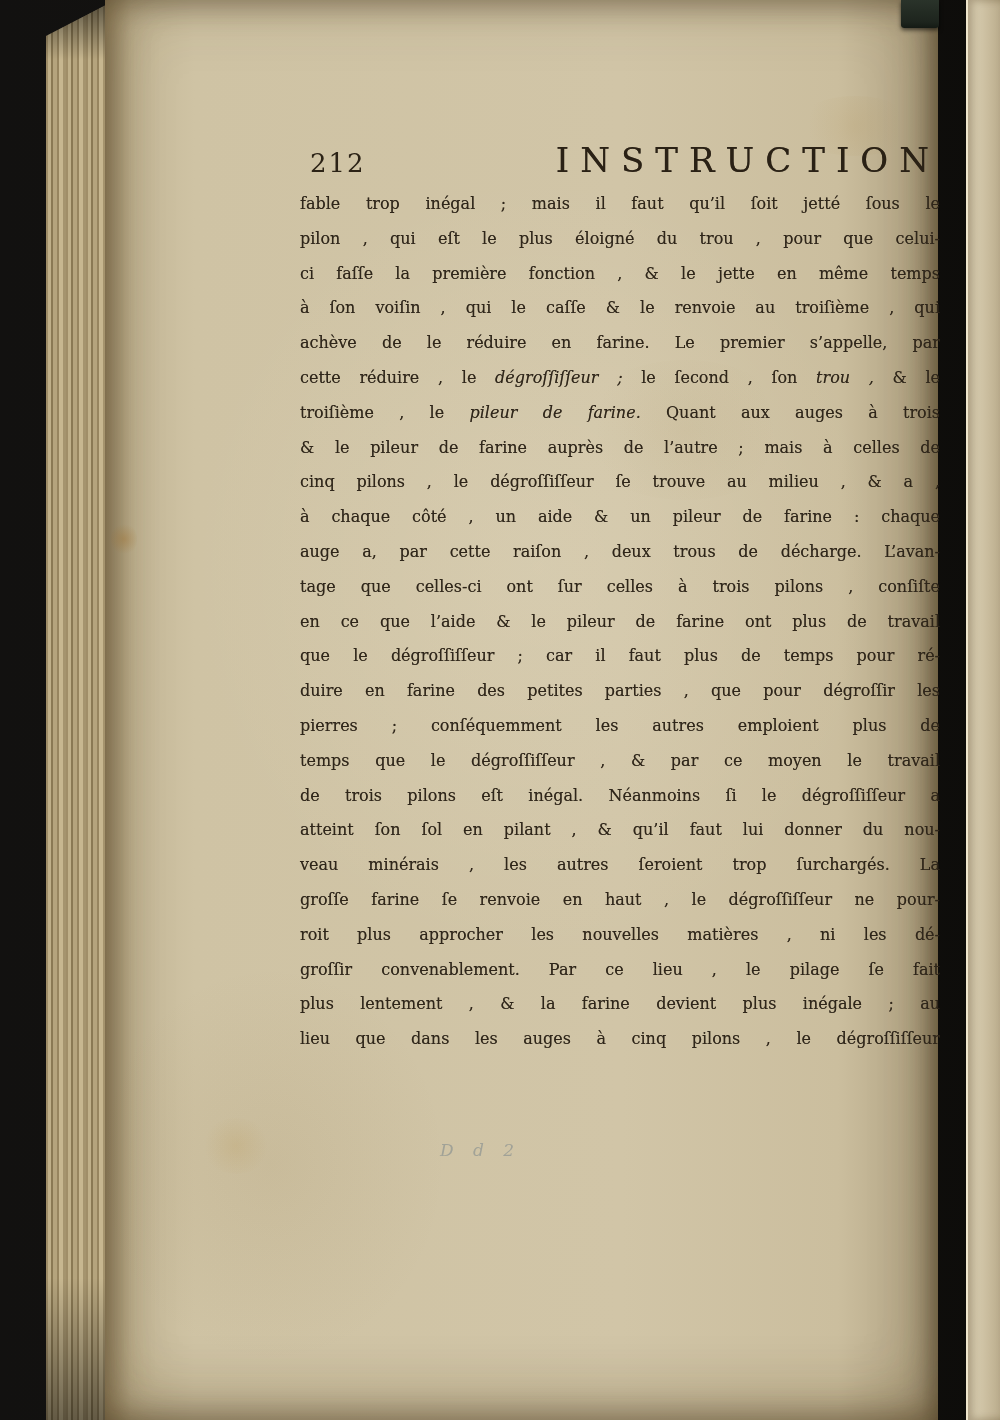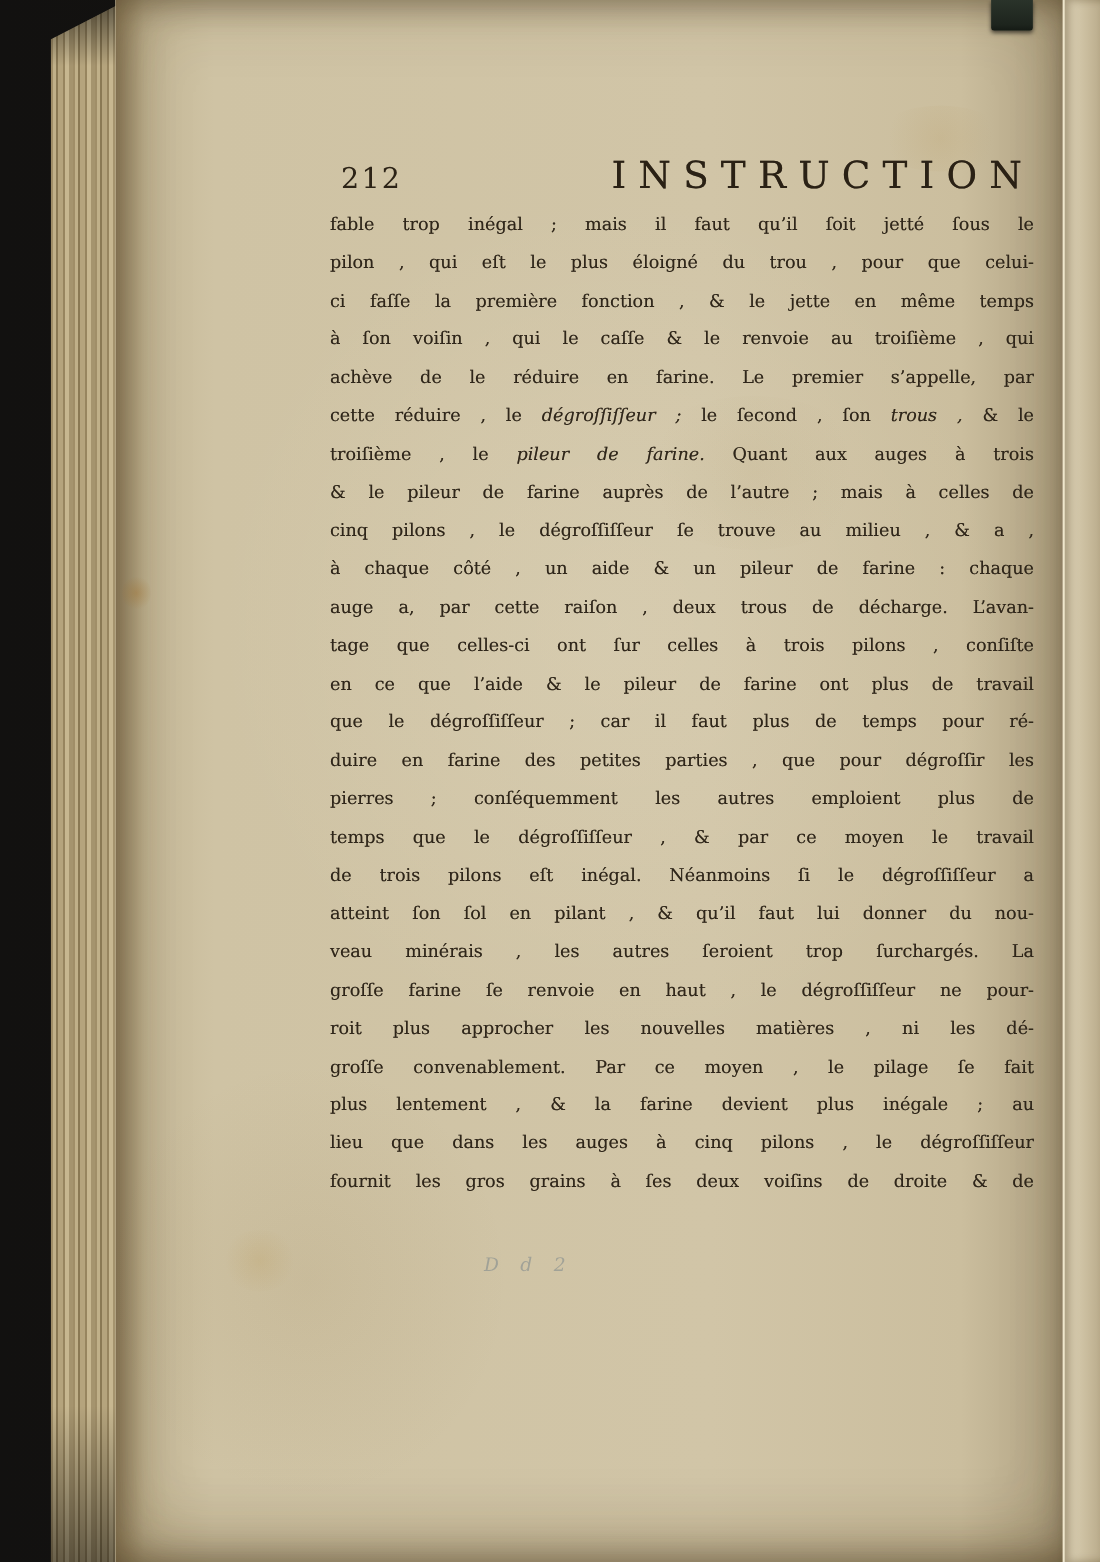--- a/index.html
+++ b/index.html
@@ -26,21 +26,20 @@
       radial-gradient(ellipse 60% 40% at 52% 40%, rgba(255,250,235,.12), rgba(0,0,0,0) 70%),
       radial-gradient(ellipse 30% 20% at 20% 82%, rgba(120,90,40,.08), rgba(0,0,0,0) 70%),
       linear-gradient(90deg,#ab9c7c 0,#c5b897 26px,#cfc3a4 90px,#d1c5a7 62%,#cbbe9e 88%,#b2a484 98%,#9d8f70 100%),
       #cdc1a2;
     box-shadow:
       inset 0 0 70px rgba(70,50,15,.22),
       inset -10px 0 28px rgba(20,12,0,.28),
       inset 14px 0 34px rgba(85,62,25,.30),
       inset 0 -30px 60px rgba(70,50,15,.14);
     color:#2f261a;
-    padding-left:40px;
   }
   .stain { position:absolute; border-radius:50%; pointer-events:none; }
   .stain.s1 { left:6px; top:522px; width:26px; height:34px;
     background:radial-gradient(circle, rgba(160,110,40,.35), rgba(160,110,40,0) 70%); }
   .stain.s2 { left:96px; top:1118px; width:70px; height:56px;
     background:radial-gradient(circle, rgba(185,150,80,.20), rgba(185,150,80,0) 70%); }
   .stain.s3 { left:690px; top:96px; width:120px; height:60px;
     background:radial-gradient(circle, rgba(175,140,75,.14), rgba(175,140,75,0) 70%); }
   .stain.s4 { left:470px; top:360px; width:220px; height:140px;
     background:radial-gradient(circle, rgba(150,125,70,.07), rgba(150,125,70,0) 70%); }
@@ -100,41 +99,40 @@
       <div class="header">
         <span class="pagenum">212</span>
         <span class="title">INSTRUCTION</span>
       </div>
       <div class="body" id="body-lines">
           <div class="line"><span>fable trop inégal ; mais il faut qu’il ſoit jetté ſous le</span></div>
           <div class="line"><span>pilon , qui eſt le plus éloigné du trou , pour que celui-</span></div>
           <div class="line"><span>ci faſſe la première fonction , &amp; le jette en même temps</span></div>
           <div class="line"><span>à ſon voiſin , qui le caſſe &amp; le renvoie au troiſième , qui</span></div>
           <div class="line"><span>achève de le réduire en farine. Le premier s’appelle, par</span></div>
-          <div class="line"><span>cette réduire , le </span><span class="it">dégroſſiſſeur ;</span><span> le ſecond , ſon </span><span class="it">trous ,</span><span> &amp; le</span></div>
+          <div class="line"><span>cette réduire , le </span><span class="it">dégroſſiſſeur ;</span><span> le ſecond , ſon </span><span class="it">trou ,</span><span> &amp; le</span></div>
           <div class="line"><span>troiſième , le </span><span class="it">pileur de farine.</span><span> Quant aux auges à trois</span></div>
           <div class="line"><span>&amp; le pileur de farine auprès de l’autre ; mais à celles de</span></div>
           <div class="line"><span>cinq pilons , le dégroſſiſſeur ſe trouve au milieu , &amp; a ,</span></div>
           <div class="line"><span>à chaque côté , un aide &amp; un pileur de farine : chaque</span></div>
           <div class="line"><span>auge a, par cette raiſon , deux trous de décharge. L’avan-</span></div>
           <div class="line"><span>tage que celles-ci ont ſur celles à trois pilons , conſiſte</span></div>
           <div class="line"><span>en ce que l’aide &amp; le pileur de farine ont plus de travail</span></div>
           <div class="line"><span>que le dégroſſiſſeur ; car il faut plus de temps pour ré-</span></div>
           <div class="line"><span>duire en farine des petites parties , que pour dégroſſir les</span></div>
           <div class="line"><span>pierres ; conſéquemment les autres emploient plus de</span></div>
           <div class="line"><span>temps que le dégroſſiſſeur , &amp; par ce moyen le travail</span></div>
           <div class="line"><span>de trois pilons eſt inégal. Néanmoins ſi le dégroſſiſſeur a</span></div>
           <div class="line"><span>atteint ſon ſol en pilant , &amp; qu’il faut lui donner du nou-</span></div>
           <div class="line"><span>veau minérais , les autres ſeroient trop ſurchargés. La</span></div>
           <div class="line"><span>groſſe farine ſe renvoie en haut , le dégroſſiſſeur ne pour-</span></div>
           <div class="line"><span>roit plus approcher les nouvelles matières , ni les dé-</span></div>
-          <div class="line"><span>groſſe convenablement. Par ce moyen , le pilage ſe fait</span></div>
+          <div class="line"><span>groſſir convenablement. Par ce lieu , le pilage ſe fait</span></div>
           <div class="line"><span>plus lentement , &amp; la farine devient plus inégale ; au</span></div>
           <div class="line"><span>lieu que dans les auges à cinq pilons , le dégroſſiſſeur</span></div>
-          <div class="line"><span>fournit les gros grains à ſes deux voiſins de droite &amp; de</span></div>
         </div>
     </div>
 
     <div class="catchword">D d 2</div>
   </div>
 
   <div class="bookmark"></div>
   <div class="right-sliver"></div>
 
 </div>

